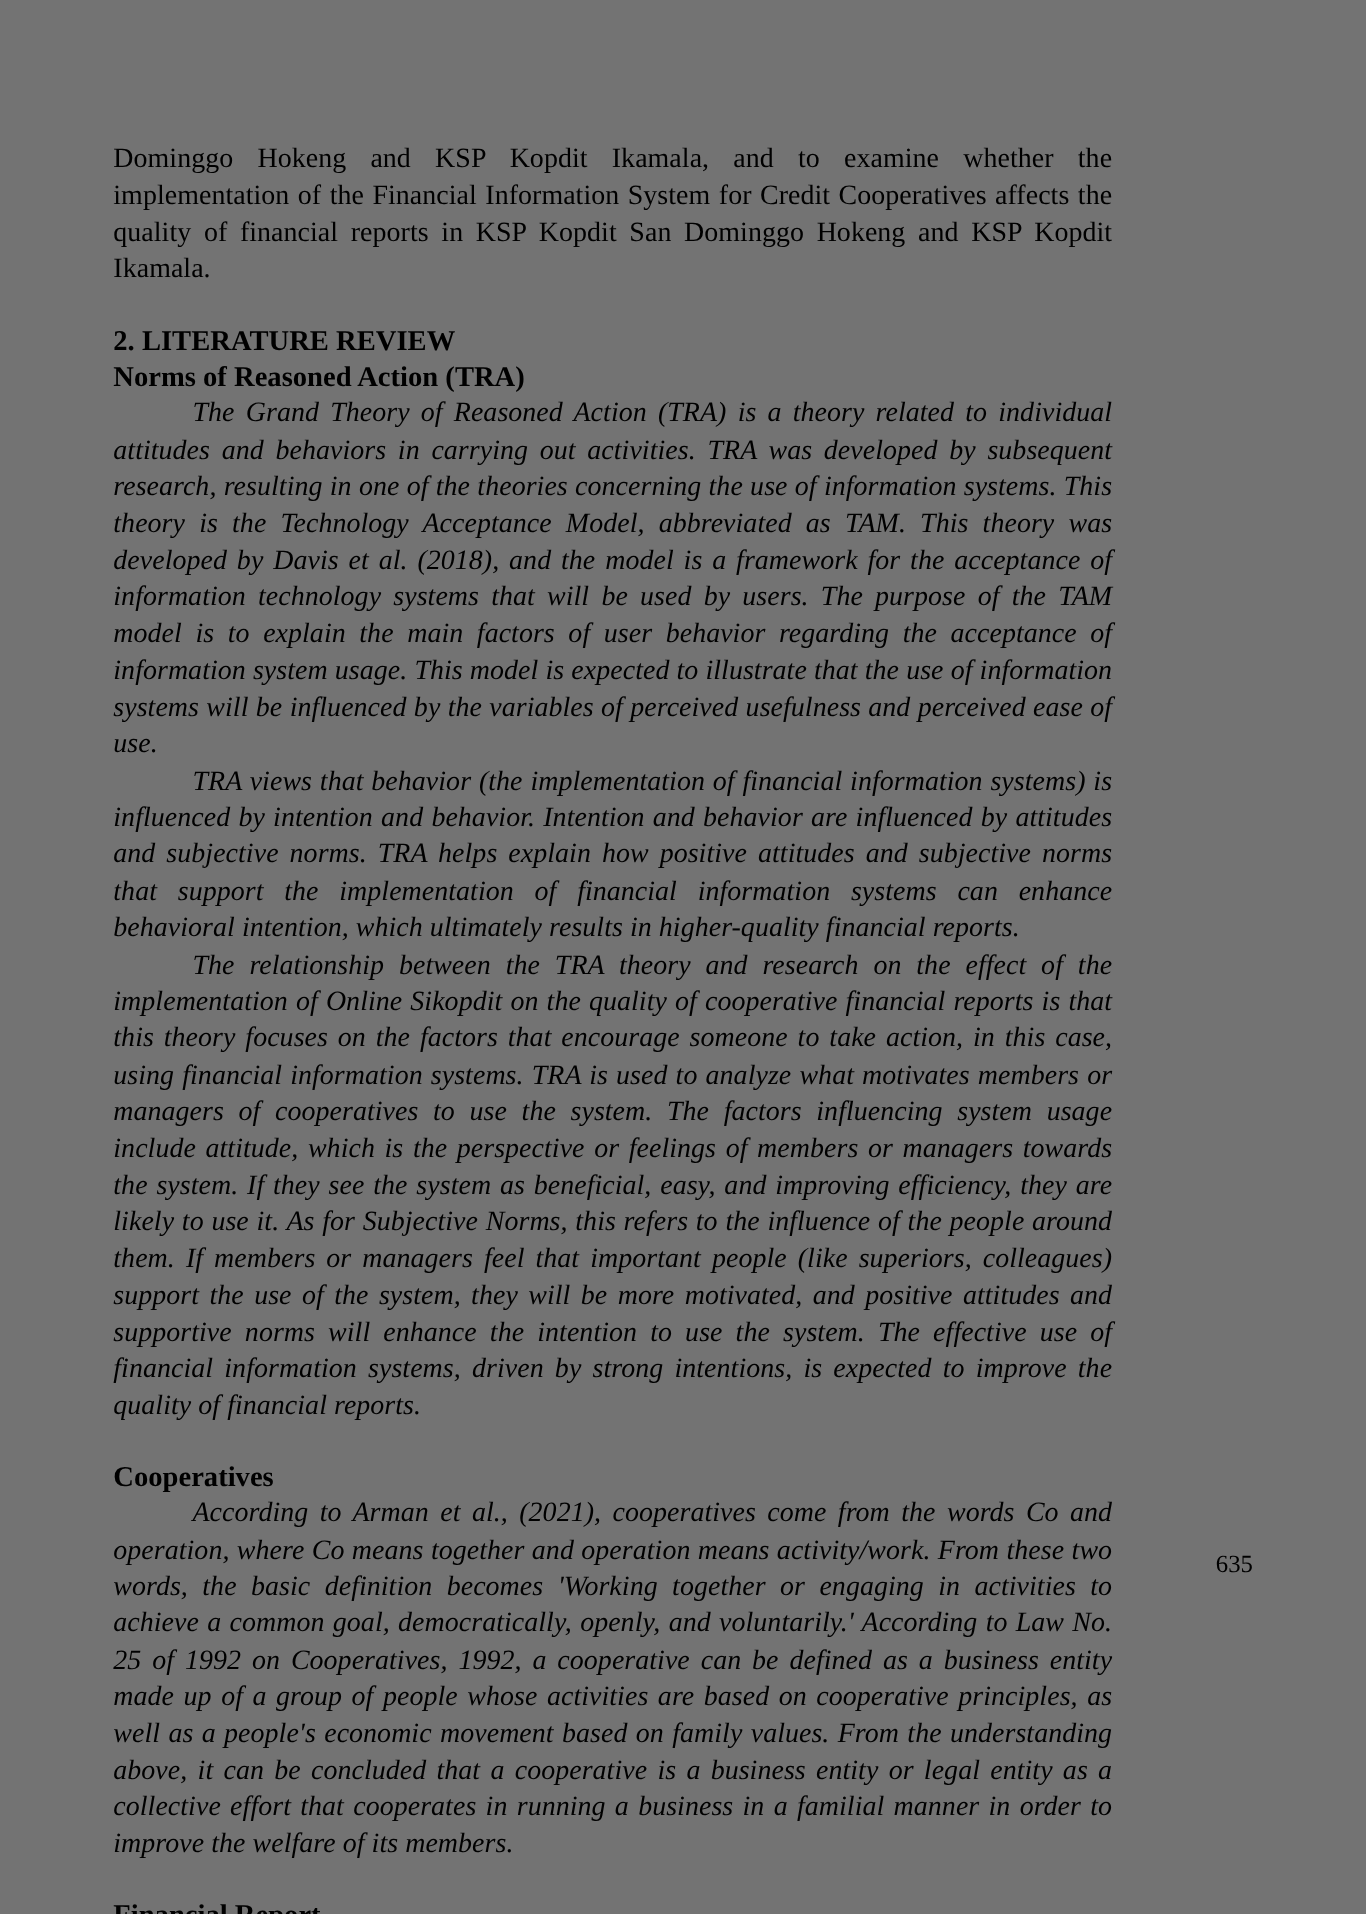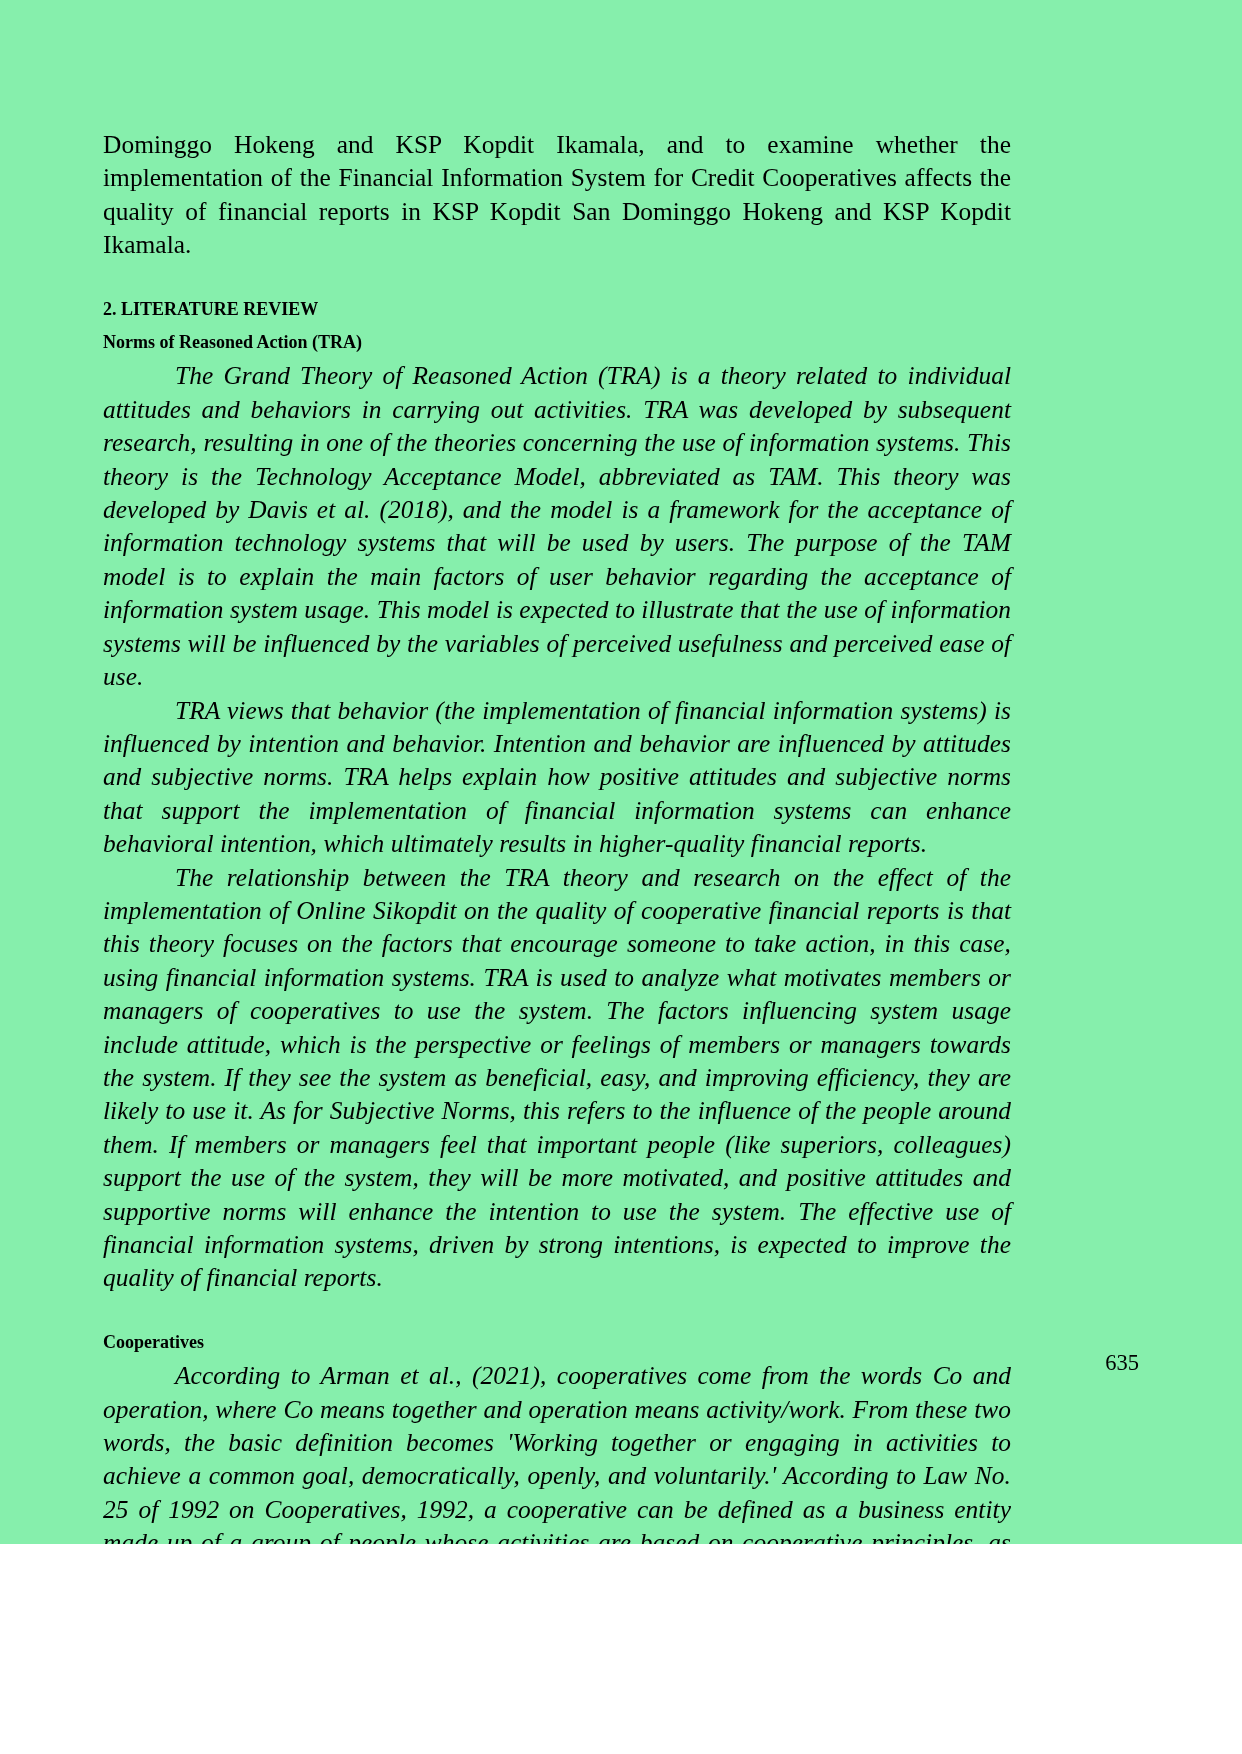--- a/index.html
+++ b/index.html
@@ -3,23 +3,23 @@
 <meta charset="utf-8">
 <style>
   html, body {
     margin: 0;
     padding: 0;
     background: #ffffff;
   }
   .page {
     position: relative;
     width: 1242px;
-    height: 1544px;
+    height: 1740px;
     margin: 0 auto;
-    background: #86efac;
+    background: #737373;
     box-sizing: border-box;
     font-family: "Liberation Serif", "DejaVu Serif", serif;
     color: #000000;
     overflow: hidden;
   }
   .content {
     position: absolute;
     left: 103px;
     top: 128px;
     width: 908px;
@@ -33,30 +33,30 @@
     hyphens: none;
     letter-spacing: 0.05px;
   }
   p.indent {
     text-indent: 72px;
     font-style: italic;
   }
   h2.section-heading,
   h3.sub-heading {
     margin: 0;
-    font-size: 18px;
+    font-size: 26px;
     line-height: 33.4px;
     font-weight: bold;
     text-align: left;
   }
   .gap-section { height: 31px; }
   .page-number {
     position: absolute;
     right: 103px;
-    top: 1349px;
+    top: 1408px;
     font-size: 22.5px;
     line-height: 28px;
     text-align: center;
     font-family: "Liberation Serif", "DejaVu Serif", serif;
   }
 </style>
 </head>
 <body>
 
 <div class="page">

